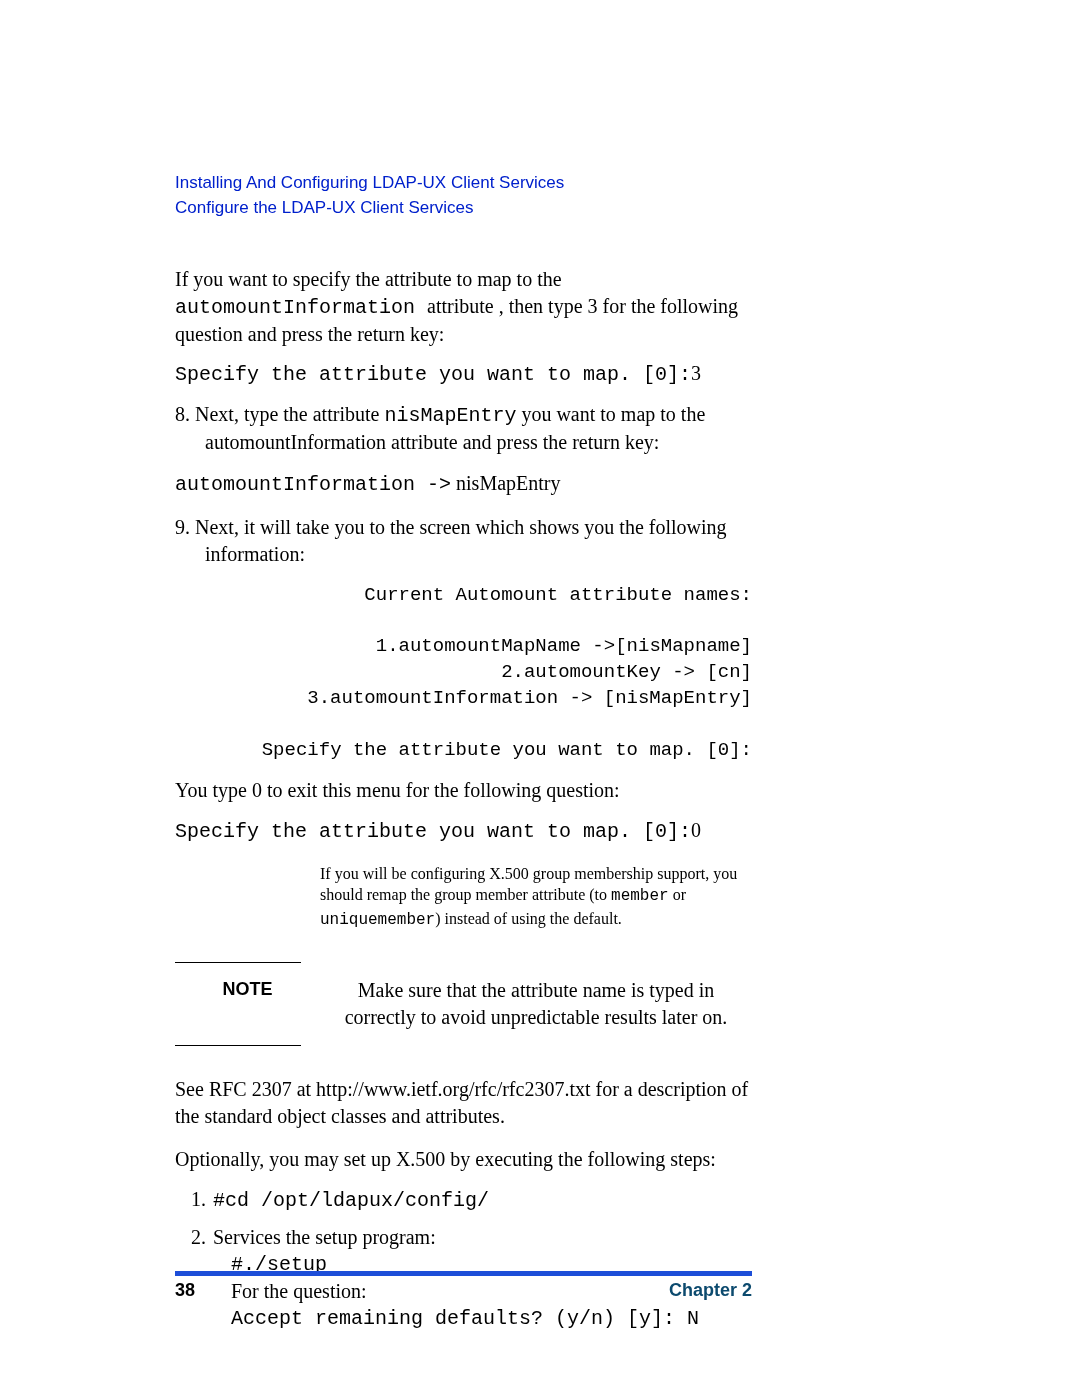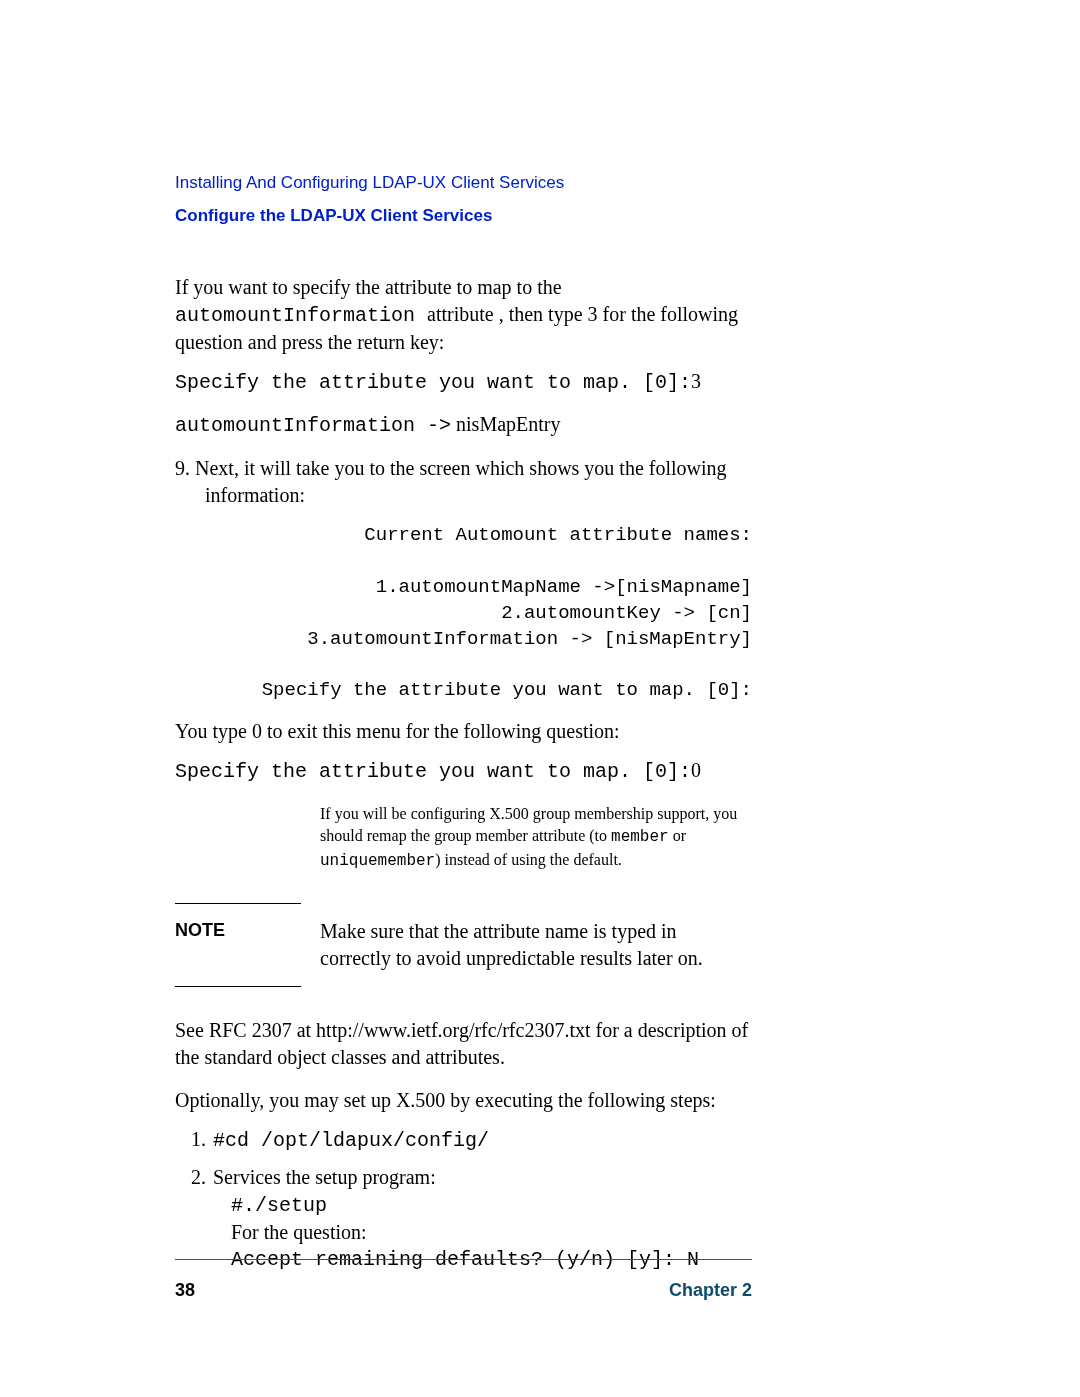--- a/index.html
+++ b/index.html
@@ -23,22 +23,22 @@
     color: #0020cc;
     font-family: Arial, Helvetica, sans-serif;
     font-size: 17px;
     line-height: 1.35;
     margin-bottom: 46px;
   }
   .header-chapter {
     font-weight: normal;
   }
   .header-sub {
-    font-weight: bold;
-    margin-top: 10px;
+    font-weight: normal;
+    margin-top: 2px;
   }
   .content {
     font-size: 20px;
     line-height: 1.36;
   }
   .content p {
     margin: 0 0 12px 0;
   }
   .mono {
     font-family: "Courier New", Courier, monospace;
@@ -57,20 +57,21 @@
     font-size: 19px;
     white-space: pre;
     margin: 14px 0 14px 0;
     text-align: right;
   }
   .note-row {
     display: flex;
     align-items: flex-start;
     margin-top: 28px;
     margin-bottom: 28px;
+    text-align: center;
   }
   .note-label-col {
     width: 145px;
     flex-shrink: 0;
     font-family: Arial, Helvetica, sans-serif;
     font-weight: bold;
     font-size: 18px;
     padding-top: 2px;
   }
   .note-body {
@@ -84,22 +85,22 @@
   }
   .rule-short {
     width: 126px;
     margin-left: 0;
   }
   .footer {
     position: absolute;
     left: 175px;
     right: 140px;
     bottom: 96px;
-    border-top: 1px solid #1d4ed8;
-    padding-top: 20px;
+    border-top: 5px solid #1d4ed8;
+    padding-top: 4px;
     display: flex;
     justify-content: space-between;
     font-family: Arial, Helvetica, sans-serif;
   }
   .footer-left {
     font-weight: bold;
     font-size: 18px;
     color: #000;
   }
   .footer-right {
@@ -129,20 +130,23 @@
   <div class="content">
 
     <p>
       <span>If you want to specify the attribute to map to the </span><span class="mono">automountInformation </span><span> attribute , then type 3 for the following question and press the return key:</span>
     </p>
 
     <p class="mono">
       <span>Specify the attribute you want to map. [0]:</span><span style="font-family:'Times New Roman',serif">3</span>
     </p>
 
+    <div class="step" style="text-indent:-30px; margin-left:30px;">
+      <span class="num">8.</span><span> Next, type  the attribute  </span><span class="mono">nisMapEntry</span><span> you want to map to the automountInformation attribute and press the return key:</span>
+    </div>
 
     <p class="indent-block" style="margin-top:14px; margin-bottom:16px;">
       <span class="mono">automountInformation -&gt;</span><span> nisMapEntry</span>
     </p>
 
     <div class="step" style="text-indent:-30px; margin-left:30px;">
       <span class="num">9.</span><span> Next, it will take you to the screen which shows you the following information:</span>
     </div>
 
     <div class="code-block indent-block">Current Automount attribute names:

